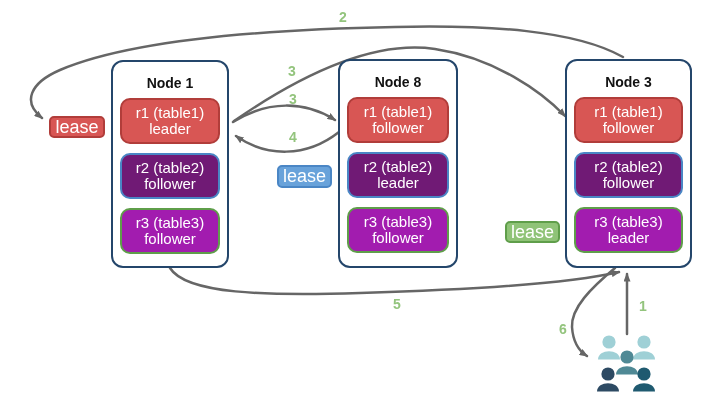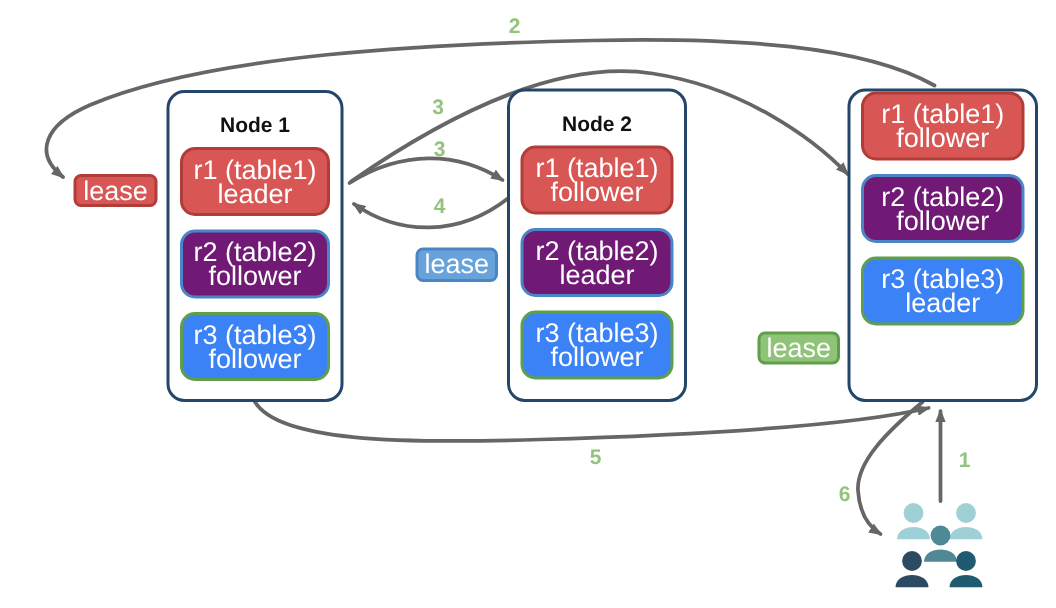--- a/index.html
+++ b/index.html
@@ -14,25 +14,25 @@
     display:flex;flex-direction:column;box-sizing:border-box;
   }
   .node-title{
     text-align:center;font-weight:bold;font-size:14px;color:#111;
     padding-top:13px;margin-bottom:7px;line-height:16px;
   }
   .replicas{display:flex;flex-direction:column;gap:9px;margin:0 7px;}
   .replica{
     height:46px;border-radius:10px;box-sizing:border-box;border:2px solid;
     display:flex;flex-direction:column;align-items:center;justify-content:center;
-    color:#fff;font-size:18px;line-height:16px;text-align:center;
+    color:#fff;font-size:15px;line-height:16px;text-align:center;
   }
   .replica.red{background:#d85654;border-color:#b13d3a;}
   .replica.blue{background:#701a75;border-color:#4a86c5;}
-  .replica.green{background:#3b82f6;border-color:#5f9e4a;}
+  .replica.green{background:#a21caf;border-color:#5f9e4a;}
   .lease{
     position:absolute;z-index:2;box-sizing:border-box;border:2px solid;border-radius:5px;
     display:flex;align-items:center;justify-content:center;
     color:#fff;font-size:18px;
   }
   .lease.red{background:#d85654;border-color:#b13d3a;}
   .lease.blue{background:#68a2da;border-color:#4a86c5;}
   .lease.green{background:#8fc377;border-color:#5f9e4a;}
   .step{
     position:absolute;z-index:3;color:#93c47d;font-weight:bold;font-size:14px;
@@ -95,38 +95,39 @@
         <span>follower</span>
       </div>
       <div class="replica green">
         <span>r3 (table3)</span>
         <span>follower</span>
       </div>
     </div>
   </div>
 
   <div class="node" style="left:338px;top:59px;width:120px;height:209px;">
-    <div class="node-title">Node 2</div>
+    <div class="node-title">Node 8</div>
     <div class="replicas">
       <div class="replica red">
         <span>r1 (table1)</span>
         <span>follower</span>
       </div>
       <div class="replica blue">
         <span>r2 (table2)</span>
         <span>leader</span>
       </div>
       <div class="replica green">
         <span>r3 (table3)</span>
         <span>follower</span>
       </div>
     </div>
   </div>
 
   <div class="node" style="left:565px;top:59px;width:127px;height:209px;">
+    <div class="node-title">Node 3</div>
     <div class="replicas">
       <div class="replica red">
         <span>r1 (table1)</span>
         <span>follower</span>
       </div>
       <div class="replica blue">
         <span>r2 (table2)</span>
         <span>follower</span>
       </div>
       <div class="replica green">

